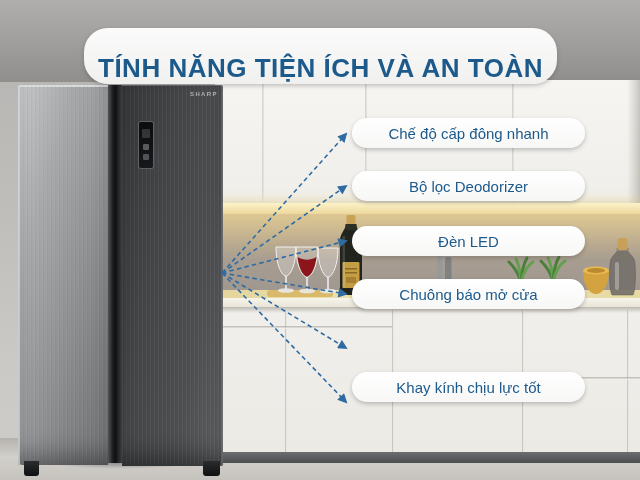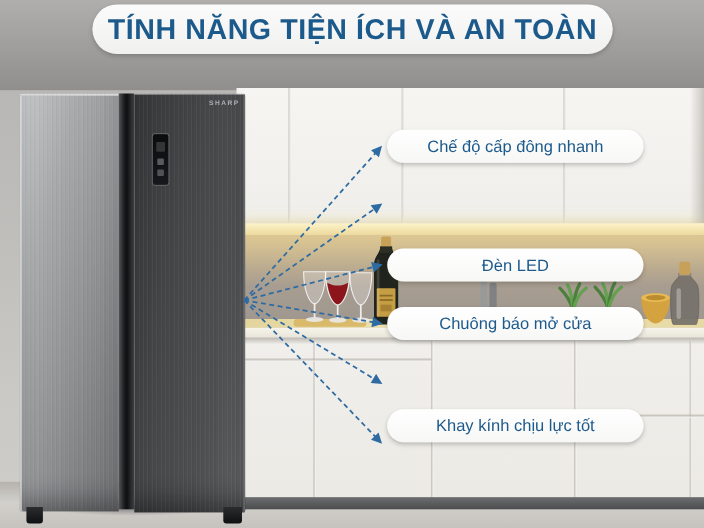--- a/index.html
+++ b/index.html
@@ -69,24 +69,24 @@
   .foot{background:linear-gradient(#2b2c2e,#0f1012);border-radius:0 0 3px 3px;}
   .foot-left{left:24px;top:461px;width:15px;height:15px;}
   .foot-right{left:203px;top:461px;width:17px;height:15px;}
 
   
   .items-svg,.lines-svg{left:0;top:0;width:640px;height:480px;}
   .items-svg{z-index:5;}
   .fridge-layer{z-index:6;}
   .lines-svg{z-index:7;}
 
-  .title-banner{left:84px;top:4px;width:473px;height:45px;border-radius:24px;z-index:9;
+  .title-banner{left:84px;top:28px;width:473px;height:56px;border-radius:24px;z-index:9;
     background:linear-gradient(#fbfbfb,#f0f0ef);
     box-shadow:0 2px 4px rgba(40,40,40,.25);
-    display:flex;align-items:center;justify-content:center;}
+    display:flex;align-items:flex-end;justify-content:center;}
   .title-text{color:#1d5a8c;font-size:26px;font-weight:bold;letter-spacing:.5px;white-space:nowrap;}
 
   .pill{left:352px;width:233px;height:30px;border-radius:15px;z-index:8;
     background:linear-gradient(#ffffff,#f7f7f6);
     box-shadow:0 2px 4px rgba(50,50,50,.28);
     display:flex;align-items:center;justify-content:center;}
   .pill span{color:#1d5a8c;font-size:15px;white-space:nowrap;}
   .p1{top:118px;} .p2{top:171px;} .p3{top:226px;}
   .p4{top:279px;} .p5{top:333px;} .p6{top:372px;}
 </style>
@@ -219,20 +219,23 @@
     </g>
   </svg>
 
   <div class="abs title-banner">
     <span class="title-text">TÍNH NĂNG TIỆN ÍCH VÀ AN TOÀN</span>
   </div>
 
   <div class="abs pill p1">
     <span>Chế độ cấp đông nhanh</span>
   </div>
+  <div class="abs pill p2">
+    <span>Bộ lọc Deodorizer</span>
+  </div>
   <div class="abs pill p3">
     <span>Đèn LED</span>
   </div>
   <div class="abs pill p4">
     <span>Chuông báo mở cửa</span>
   </div>
   <div class="abs pill p6">
     <span>Khay kính chịu lực tốt</span>
   </div>
 

